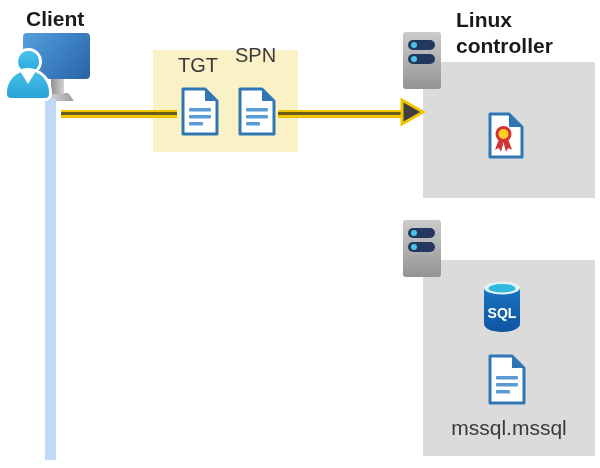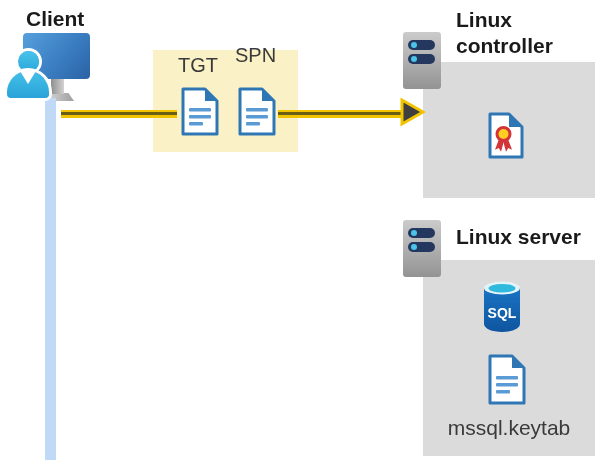--- a/index.html
+++ b/index.html
@@ -117,21 +117,20 @@
     <path d="M3,2 H22 L35,15 V45 H3 Z" fill="#fff" stroke="#2F76B5" stroke-width="3" stroke-linejoin="round"></path>
     <path d="M22,2 V15 H35 Z" fill="#2F76B5"></path>
     <g fill="#D23438">
       <path d="M12,27 l5,1.7 -3,11 -2.2,-3.6 -3.8,1.6 z"></path>
       <path d="M21,27 l-5,1.7 3,11 2.2,-3.6 3.8,1.6 z"></path>
     </g>
     <circle cx="16.5" cy="22" r="6.5" fill="#FFCE21" stroke="#D23438" stroke-width="3"></circle>
   </svg>
 
   <div class="abs node-box linux-box"></div>
-  <div class="abs node-title linux-title">Linux server</div>
   <div class="abs server-icon linux-server">
     <div class="server-pill pill-1">
         <div class="dot"></div>
       </div>
     <div class="server-pill pill-2">
         <div class="dot"></div>
       </div>
   </div>
 
   <svg class="abs sql-icon" width="40" height="54" viewBox="0 0 40 54">
@@ -150,15 +149,15 @@
   <svg class="abs doc-icon keytab-doc" width="40" height="51" viewBox="0 0 40 51">
     <path d="M3,2 H25 L37,14 V49 H3 Z" fill="#fff" stroke="#2F76B5" stroke-width="3" stroke-linejoin="round"></path>
     <path d="M25,2 V14 H37 Z" fill="#2F76B5"></path>
     <g fill="#5B9BD5">
       <rect x="9" y="22" width="22" height="3.6" rx="1"></rect>
       <rect x="9" y="29" width="22" height="3.6" rx="1"></rect>
       <rect x="9" y="36" width="14" height="3.6" rx="1"></rect>
     </g>
   </svg>
 
-  <div class="abs file-label keytab-label">mssql.keytab</div>
+  <div class="abs file-label keytab-label">mssql.mssql</div>
 
 </div>
 
 </body></html>

